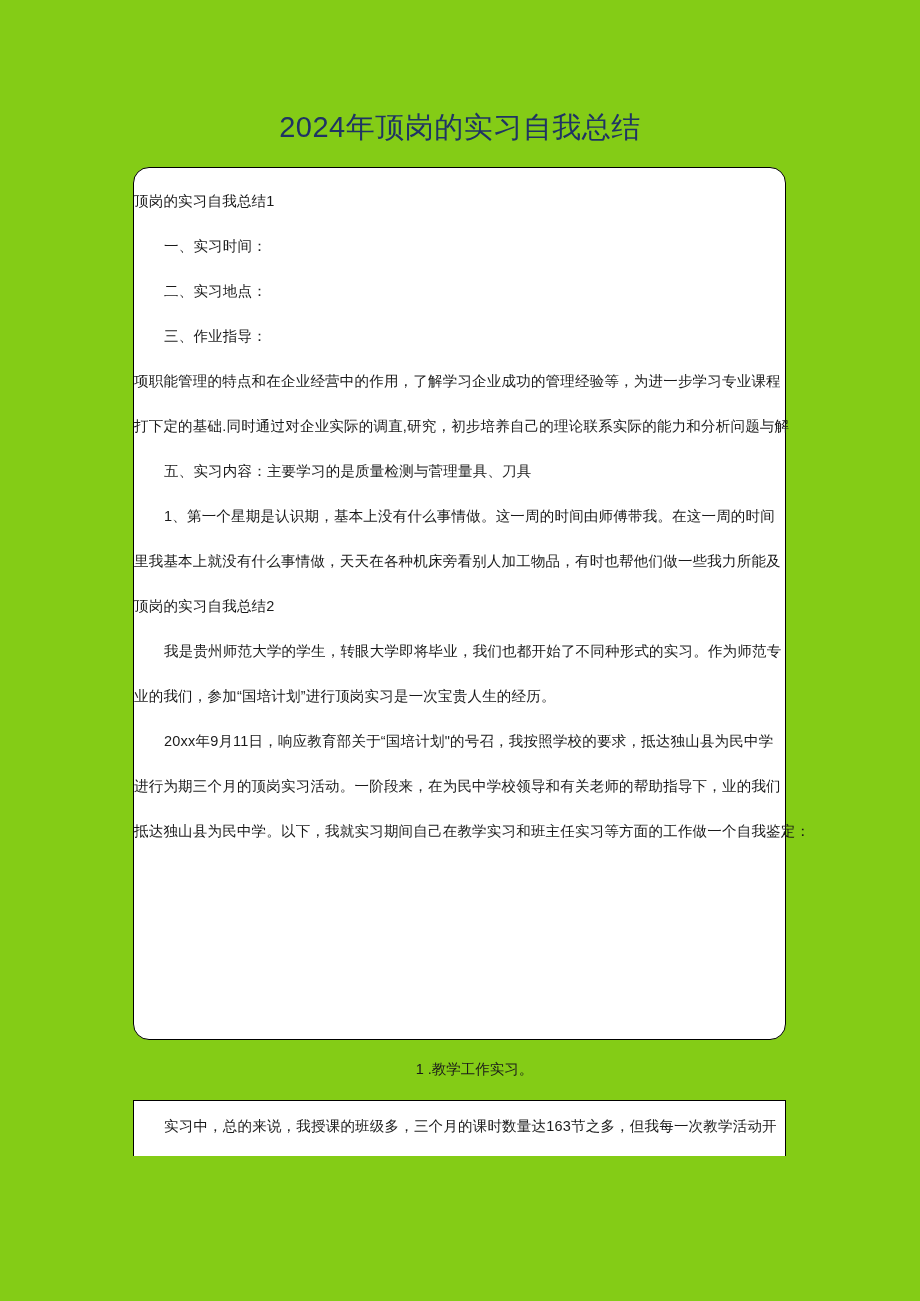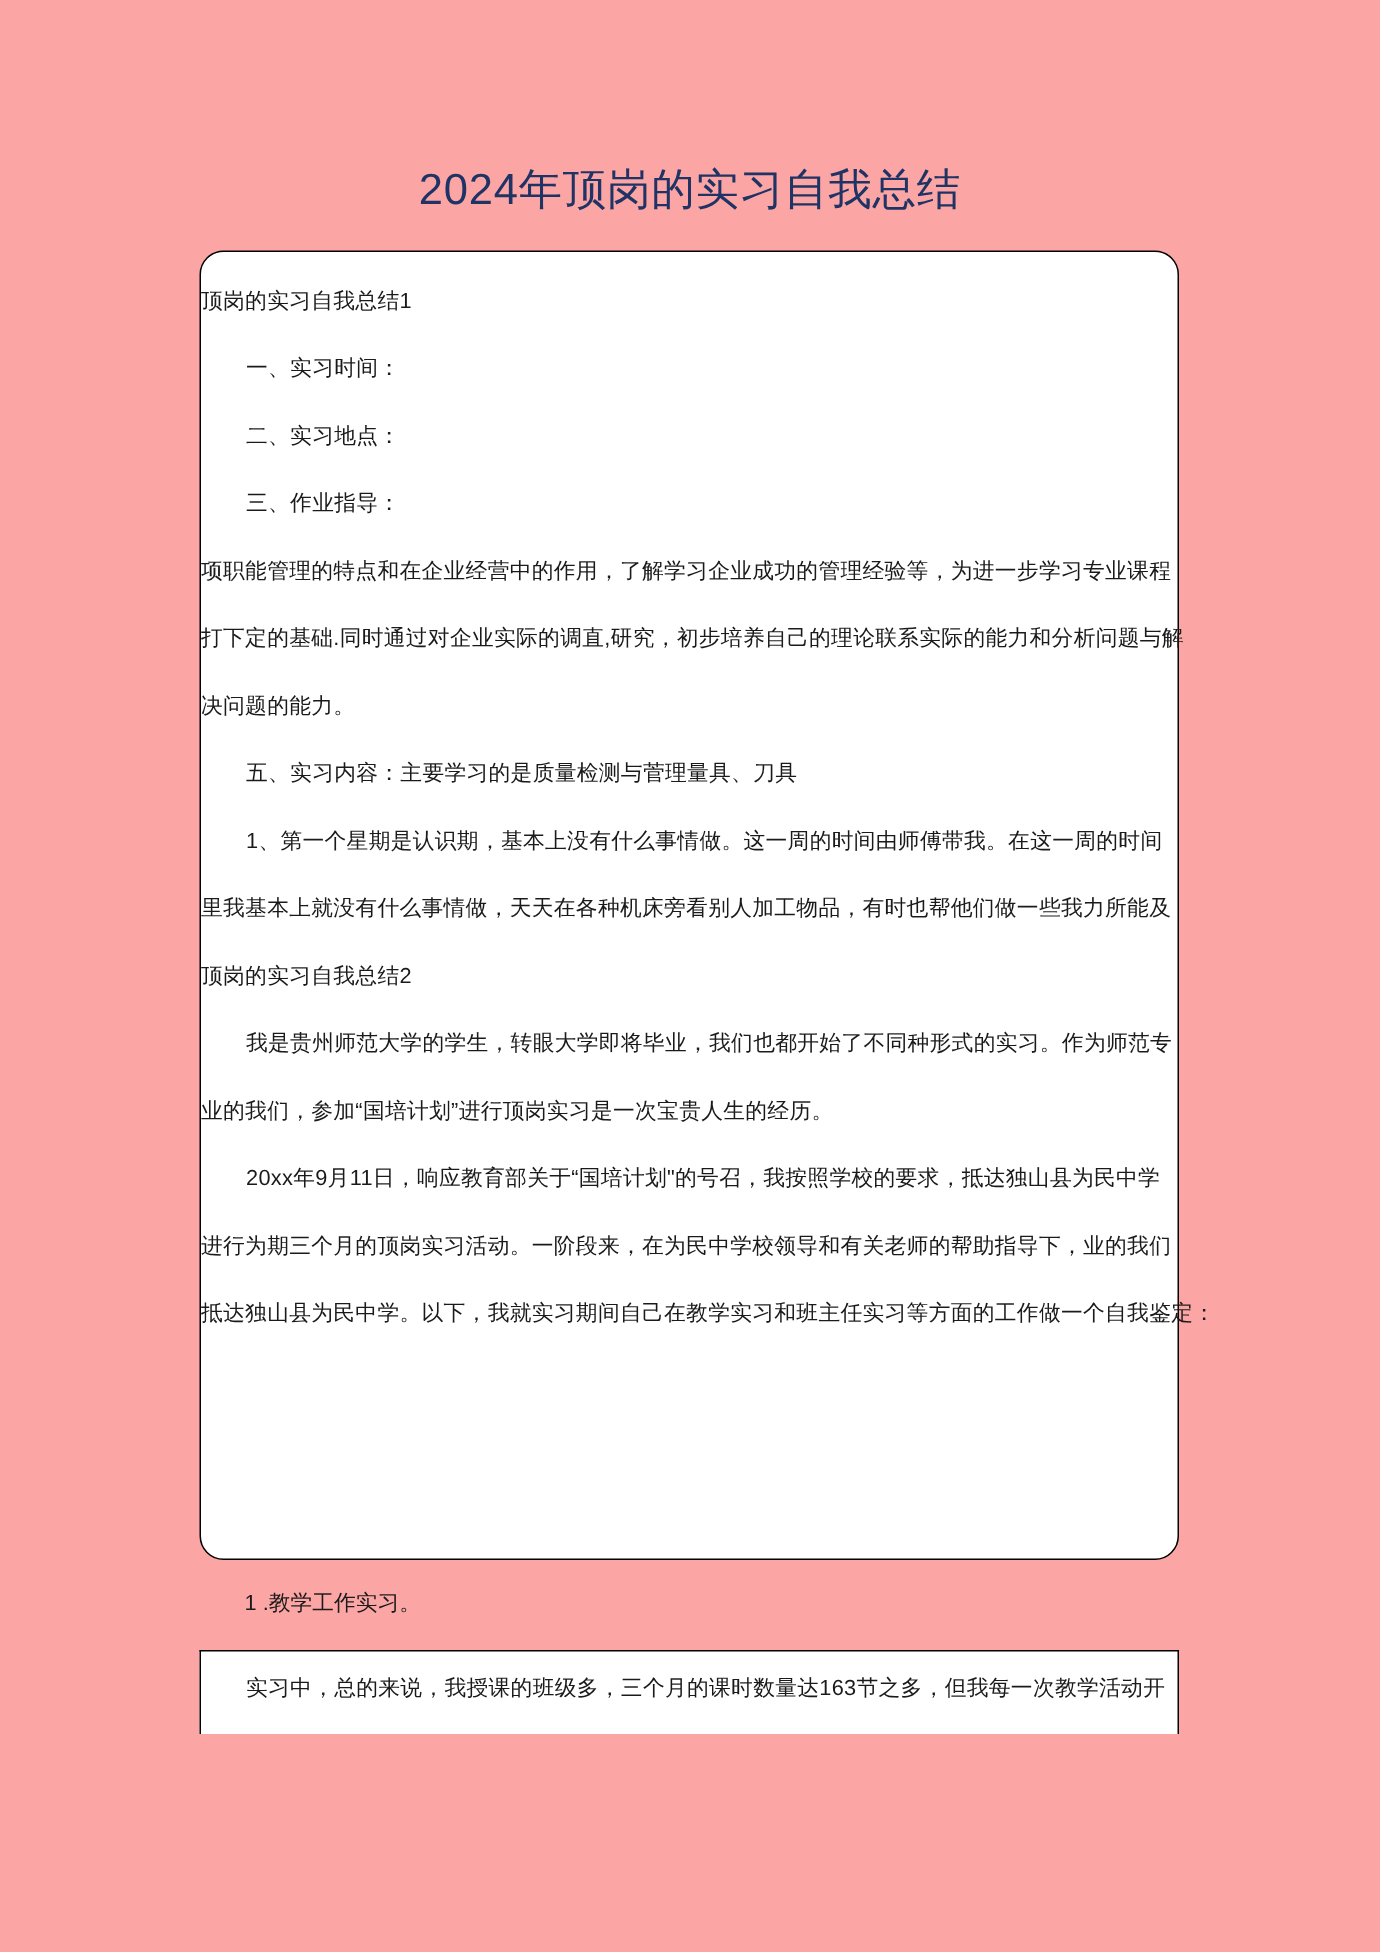--- a/index.html
+++ b/index.html
@@ -14,21 +14,21 @@
     font-family: "Liberation Sans", "DejaVu Sans", sans-serif;
     overflow: hidden;
   }
 
   .page {
     position: absolute;
     left: 0;
     top: 0;
     width: 920px;
     height: 1301px;
-    background: #fca5a5;
+    background: #84cc16;
   }
 
   .doc-title {
     position: absolute;
     left: 0;
     top: 108px;
     width: 920px;
     text-align: center;
     font-size: 29px;
     line-height: 38px;
@@ -88,20 +88,21 @@
   .between-note {
     position: absolute;
     left: 133px;
     top: 1054px;
     width: 653px;
     font-size: 14.5px;
     line-height: 30px;
     color: #1a1a1a;
     text-indent: 30px;
     white-space: nowrap;
+    text-align: center;
   }
 </style>
 </head>
 <body>
 
 <div class="page">
 
   <div class="doc-title">2024年顶岗的实习自我总结</div>
 
   <div class="table-box" id="box-one">
@@ -112,21 +113,20 @@
       <p class="para flush">顶岗的实习自我总结1</p>
 
       <p class="para indent">一、实习时间：</p>
 
       <p class="para indent">二、实习地点：</p>
 
       <p class="para indent">三、作业指导：</p>
 
       <p class="para flush">项职能管理的特点和在企业经营中的作用，了解学习企业成功的管理经验等，为进一步学习专业课程</p>
       <p class="para flush">打下定的基础.同时通过对企业实际的调直,研究，初步培养自己的理论联系实际的能力和分析问题与解</p>
-      <p class="para flush">决问题的能力。</p>
 
       <p class="para indent">五、实习内容：主要学习的是质量检测与菅理量具、刀具</p>
 
       <p class="para indent">1、第一个星期是认识期，基本上没有什么事情做。这一周的时间由师傅带我。在这一周的时间</p>
       <p class="para flush">里我基本上就没有什么事情做，天天在各种机床旁看别人加工物品，有时也帮他们做一些我力所能及</p>
 
       <p class="para flush">顶岗的实习自我总结2</p>
 
       <p class="para indent">我是贵州师范大学的学生，转眼大学即将毕业，我们也都开始了不同种形式的实习。作为师范专</p>
       <p class="para flush">业的我们，参加“国培计划”进行顶岗实习是一次宝贵人生的经历。</p>

